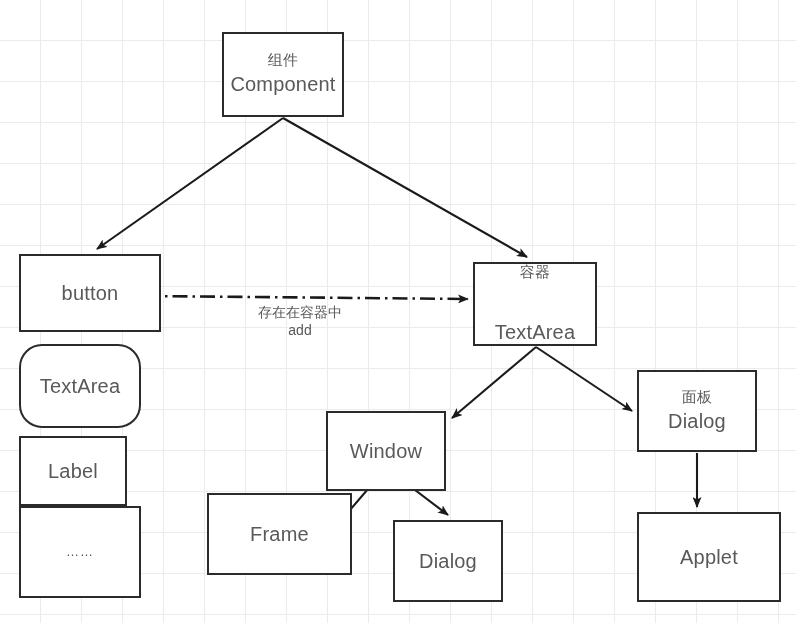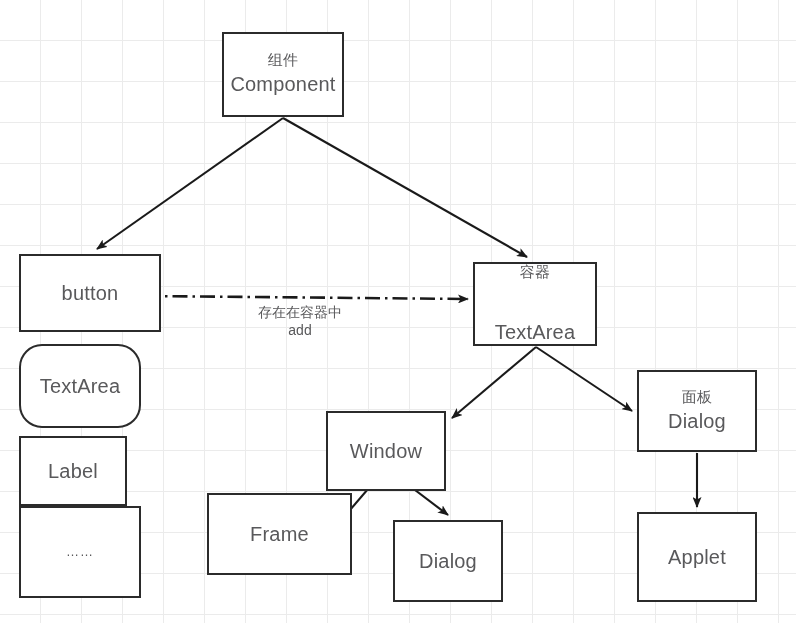--- a/index.html
+++ b/index.html
@@ -140,21 +140,21 @@
 
   <div class="node" style="left:393px; top:520px; width:110px; height:82px;">
     <span class="en">Dialog</span>
   </div>
 
   <div class="node" style="left:637px; top:370px; width:120px; height:82px;">
     <span class="cn">面板</span>
     <span class="en">Dialog</span>
   </div>
 
-  <div class="node" style="left:637px; top:512px; width:120px; height:90px;">
+  <div class="node" style="left:637px; top:512px; width:144px; height:90px;">
     <span class="en">Applet</span>
   </div>
 
   <div class="edge-label" style="left:258px; top:280px;">
     <div class="cn">存在在容器中</div>
     <div>add</div>
   </div>
 
 </div>
 

